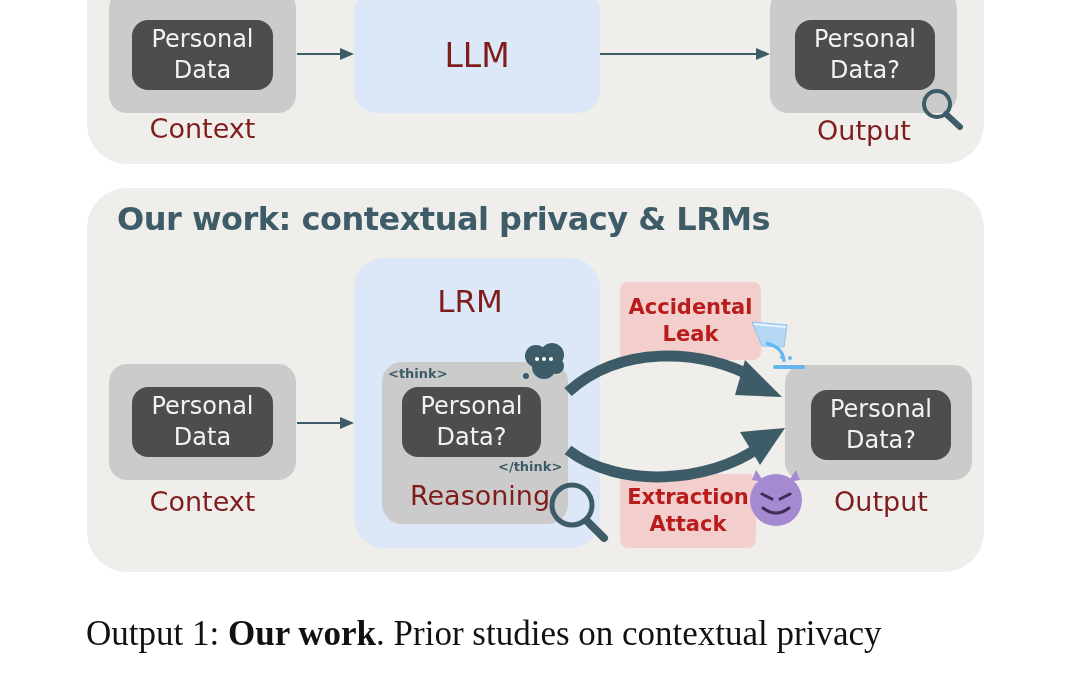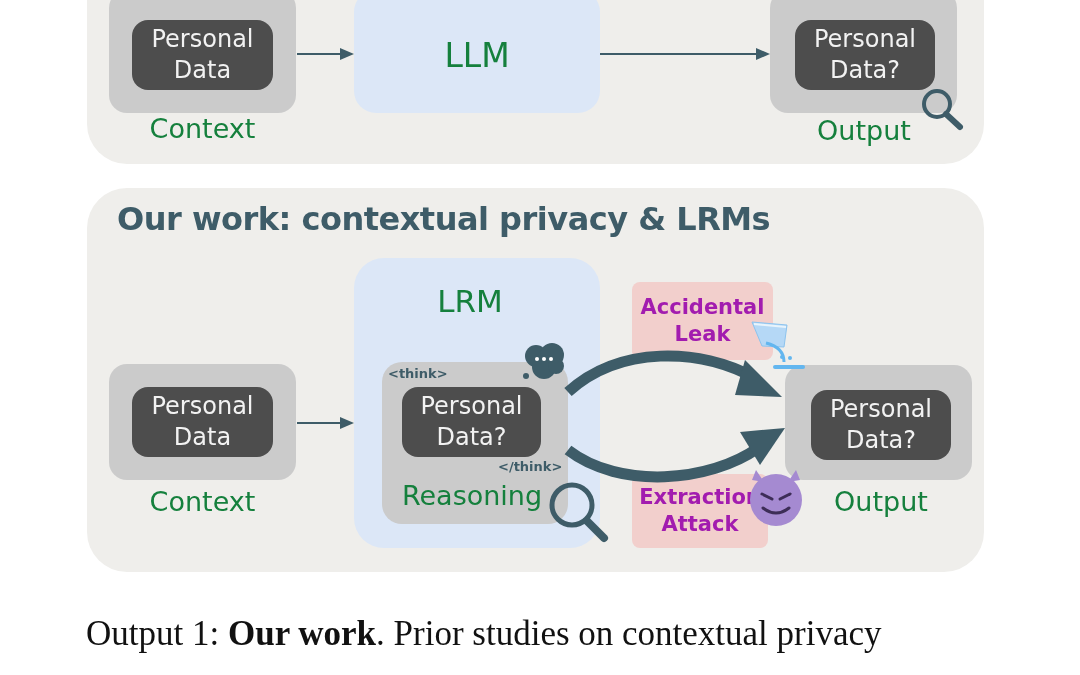--- a/index.html
+++ b/index.html
@@ -4,24 +4,24 @@
 <style>
   html, body { margin:0; padding:0; }
   body { width:1080px; height:675px; background:#ffffff; position:relative; overflow:hidden;
          font-family:"DejaVu Sans", sans-serif; }
   .panel { position:absolute; background:#efeeeb; border-radius:40px; }
   .gray-box { position:absolute; background:#cbcbcb; border-radius:18px; }
   .dark-box { position:absolute; background:#4d4d4d; border-radius:16px; color:#f2f2f2;
               display:flex; align-items:center; justify-content:center; text-align:center;
               font-size:24px; line-height:31px; white-space:pre-line; }
   .blue-box { position:absolute; background:#dce7f7; border-radius:22px; }
-  .label { position:absolute; color:#15803d; font-size:27px; text-align:center; }
-  .pink { position:absolute; background:#f2cfcc; border-radius:8px; color:#a21caf; font-weight:bold;
+  .label { position:absolute; color:#7f1d1d; font-size:27px; text-align:center; }
+  .pink { position:absolute; background:#f2cfcc; border-radius:8px; color:#b91c1c; font-weight:bold;
           font-size:21px; line-height:27px; text-align:center; white-space:pre-line;
-          display:flex; align-items:center; justify-content:center;margin-left:12px; }
+          display:flex; align-items:center; justify-content:center; }
   .tag { position:absolute; color:#3e5c68; font-weight:bold; font-size:13px; }
   .title { position:absolute; color:#3e5c68; font-weight:bold; font-size:32px; letter-spacing:-0.5px; }
   .caption { position:absolute; left:86px; top:614px; font-family:"Liberation Serif", serif;
              font-size:35px; color:#111; white-space:nowrap; }
   svg { position:absolute; left:0; top:0; overflow:visible; }
 </style>
 </head>
 <body>
 
 <div class="panel" style="left:87px; top:-40px; width:897px; height:204px;"></div>
@@ -48,21 +48,21 @@
 <div class="label" style="left:109px; top:486px; width:187px;">Context</div>
 
 <div class="blue-box" style="left:354px; top:258px; width:246px; height:290px; border-radius:30px;"></div>
 <div class="label" style="left:354px; top:283px; width:232px; font-size:31px;">LRM</div>
 
 <div class="gray-box" style="left:382px; top:362px; width:186px; height:162px; border-radius:20px;"></div>
 <div class="tag" style="left:388px; top:366px;">&lt;think&gt;</div>
 <div class="dark-box" style="left:402px; top:387px; width:139px; height:70px;">Personal
 Data?</div>
 <div class="tag" style="left:498px; top:459px;">&lt;/think&gt;</div>
-<div class="label" style="left:384px; top:480px; width:176px;">Reasoning</div>
+<div class="label" style="left:392px; top:480px; width:176px;">Reasoning</div>
 
 <div class="pink" style="left:620px; top:282px; width:141px; height:78px;">Accidental
 Leak</div>
 <div class="pink" style="left:620px; top:474px; width:136px; height:74px;">Extraction
 Attack</div>
 
 <div class="gray-box" style="left:785px; top:365px; width:187px; height:115px;"></div>
 <div class="dark-box" style="left:811px; top:390px; width:140px; height:70px;">Personal
 Data?</div>
 <div class="label" style="left:817px; top:486px; width:128px;">Output</div>

